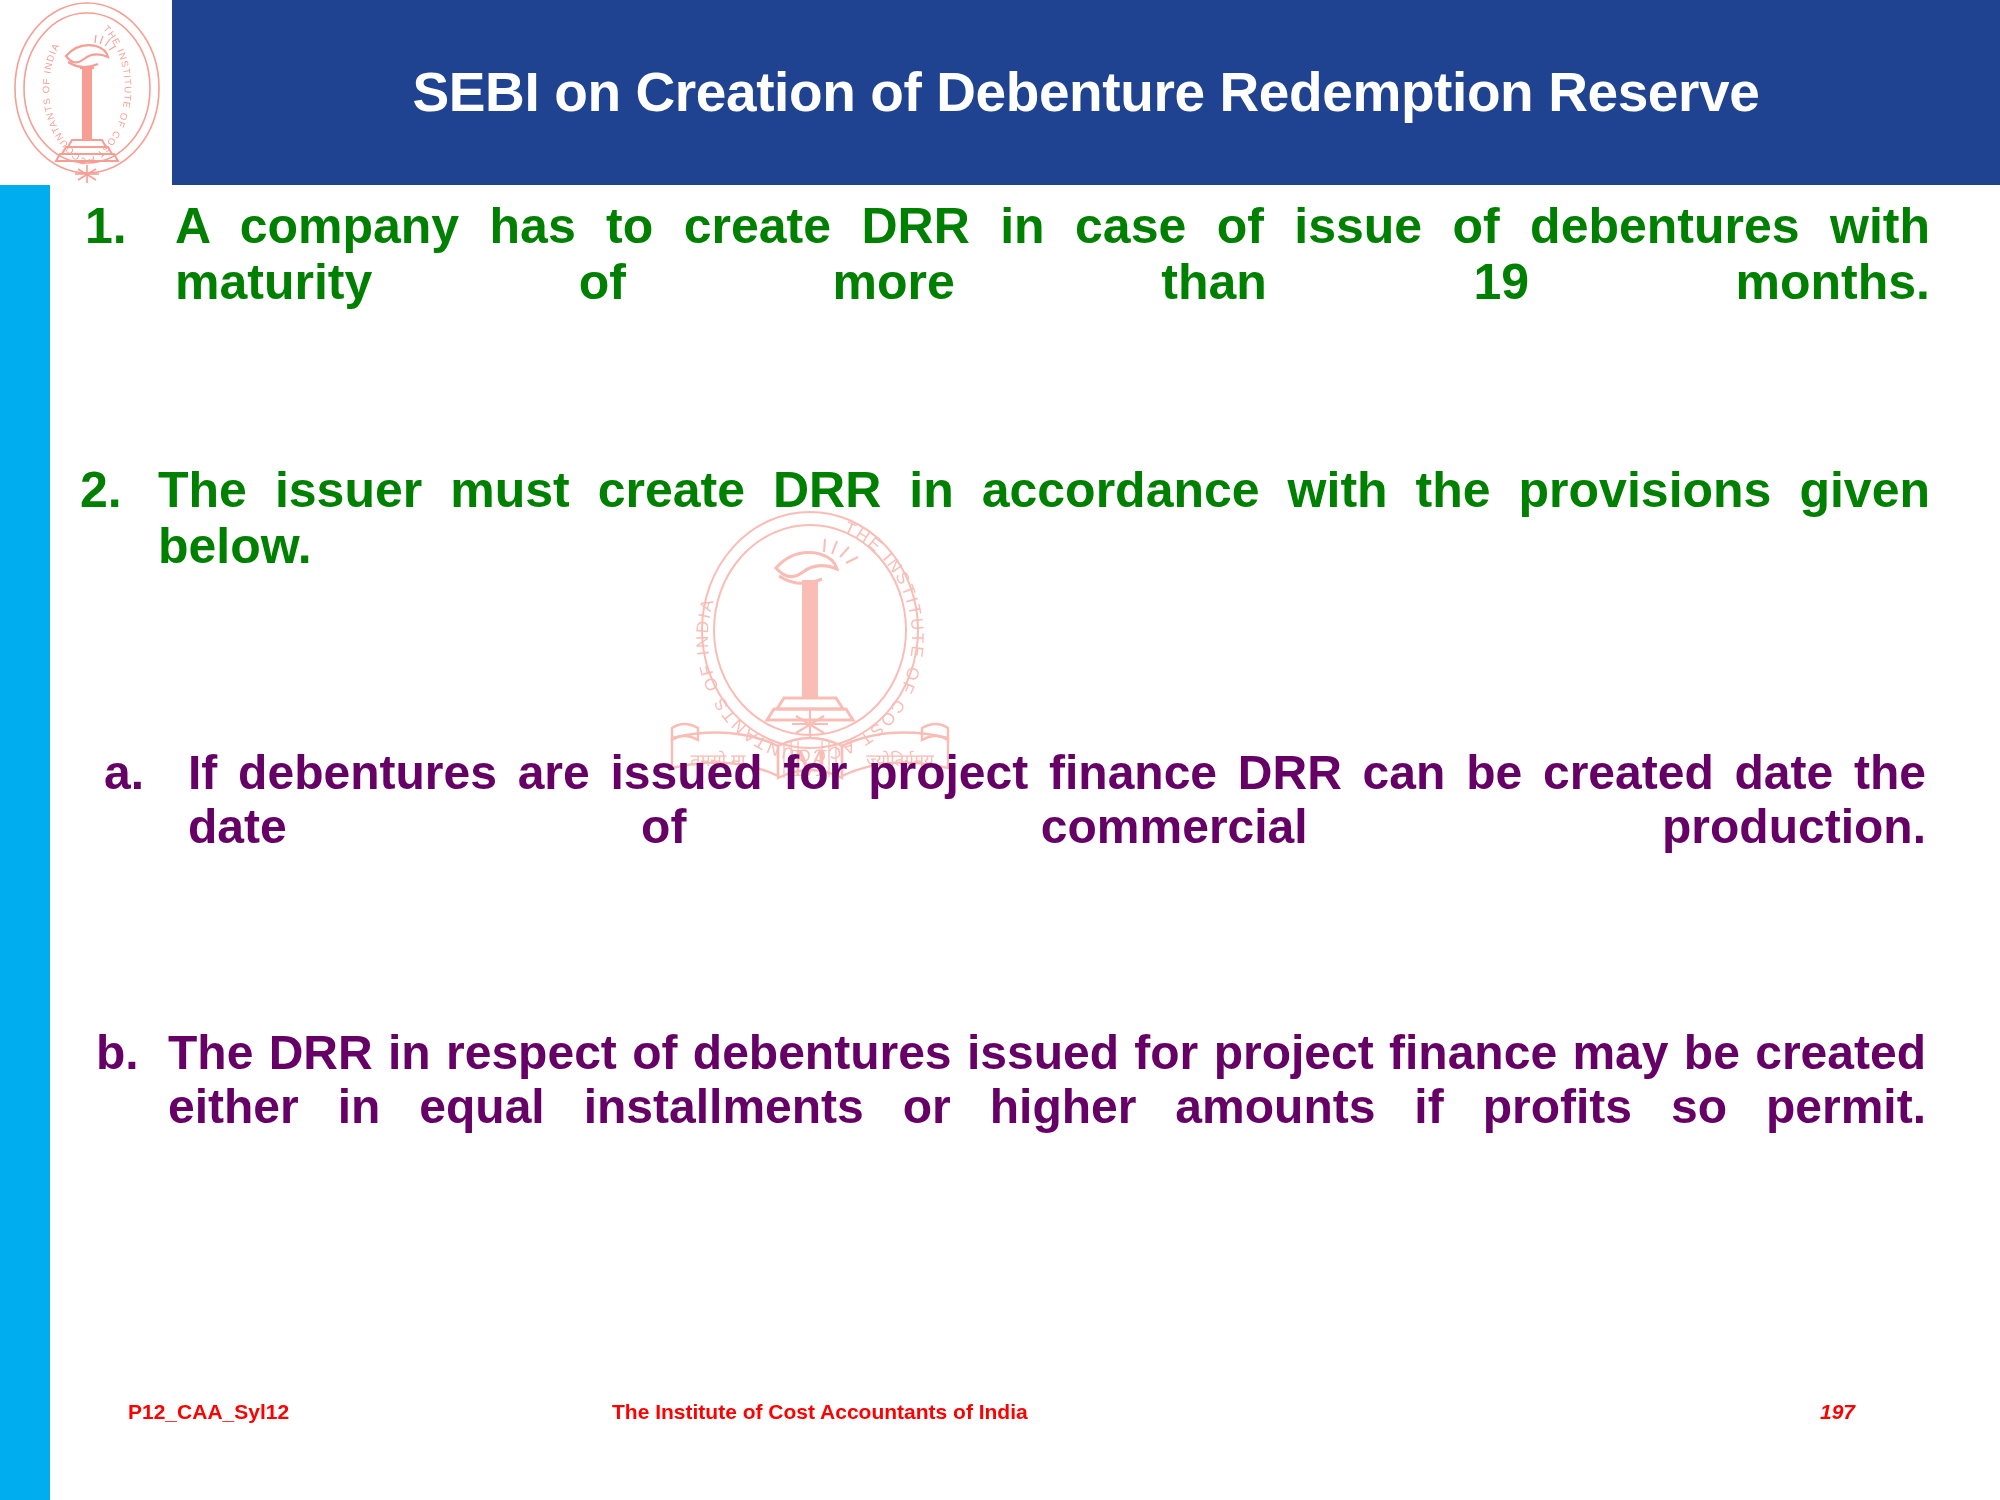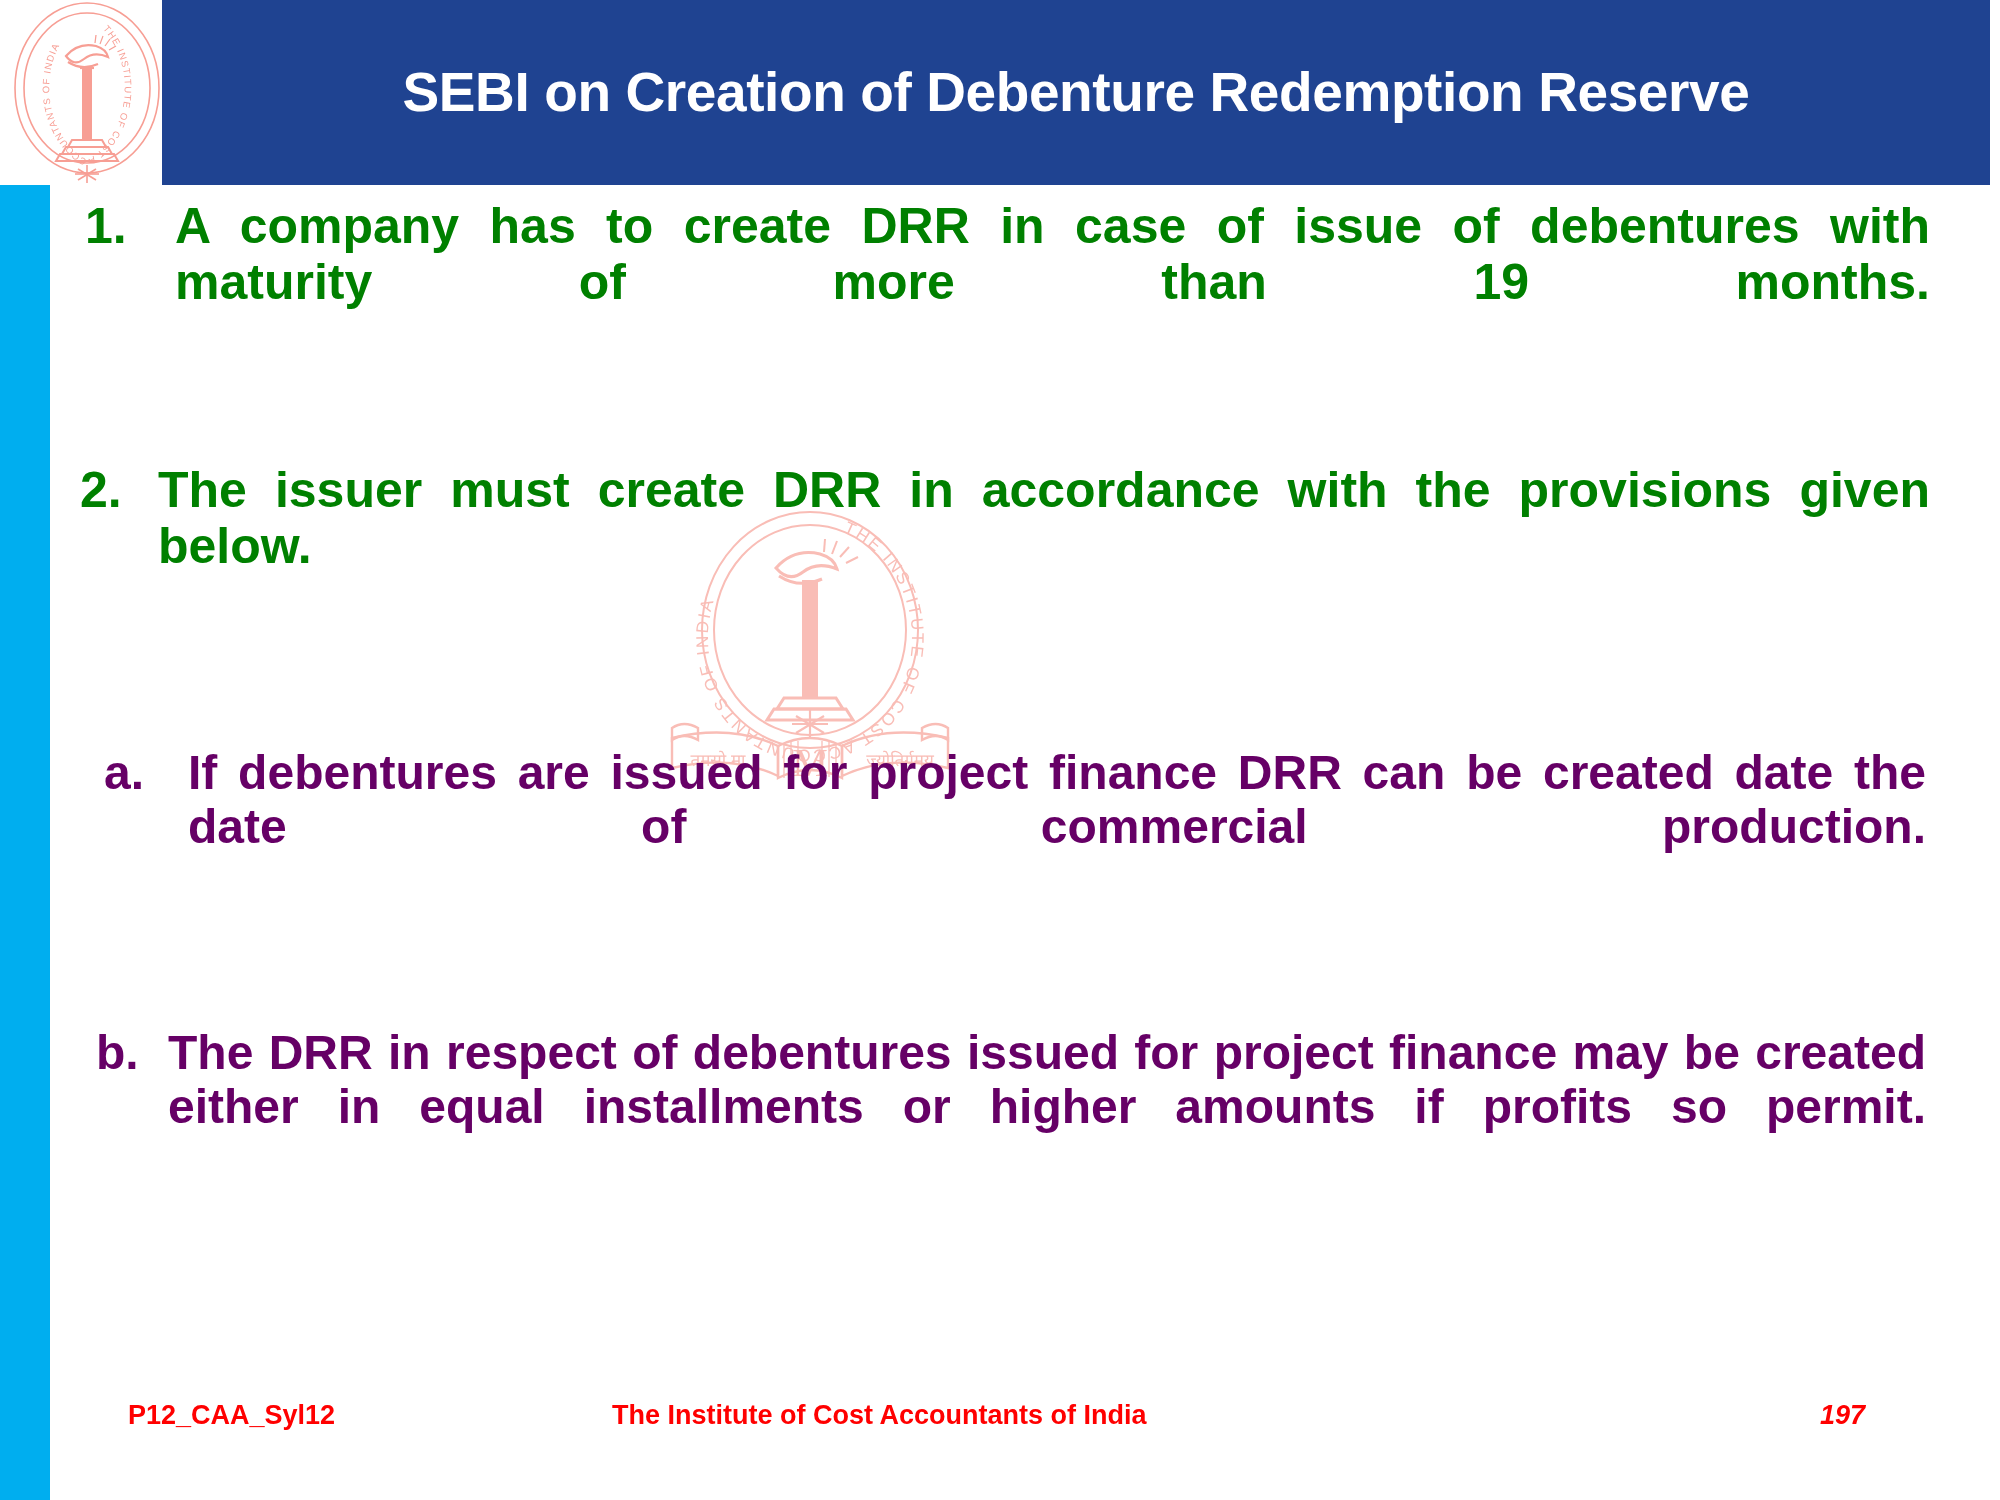--- a/index.html
+++ b/index.html
@@ -27,21 +27,21 @@
     left: 0;
     top: 185px;
     width: 50px;
     height: 1315px;
     background: #00AEEF;
   }
 
   
   #header-band {
     position: absolute;
-    left: 162px;
+    left: 172px;
     top: 0;
     width: 1828px;
     height: 185px;
     background: #1F4391;
     display: flex;
     align-items: center;
     justify-content: center;
     box-sizing: border-box;
     padding: 0 28px;
   }
@@ -135,21 +135,21 @@
   #item-b .marker { width: 72px; }
 
   
   #footer {
     position: absolute;
     left: 0;
     top: 1400px;
     width: 2000px;
     height: 56px;
     color: #FF0000;
-    font-size: 27px;
+    font-size: 21px;
     font-weight: bold;
   }
   #footer-left   { position: absolute; left: 128px;  top: 0; }
   #footer-center { position: absolute; left: 612px;  top: 0; }
   #footer-right  { position: absolute; left: 1820px; top: 0; font-style: italic; }
 </style>
 </head>
 <body>
 
 <div id="slide">

